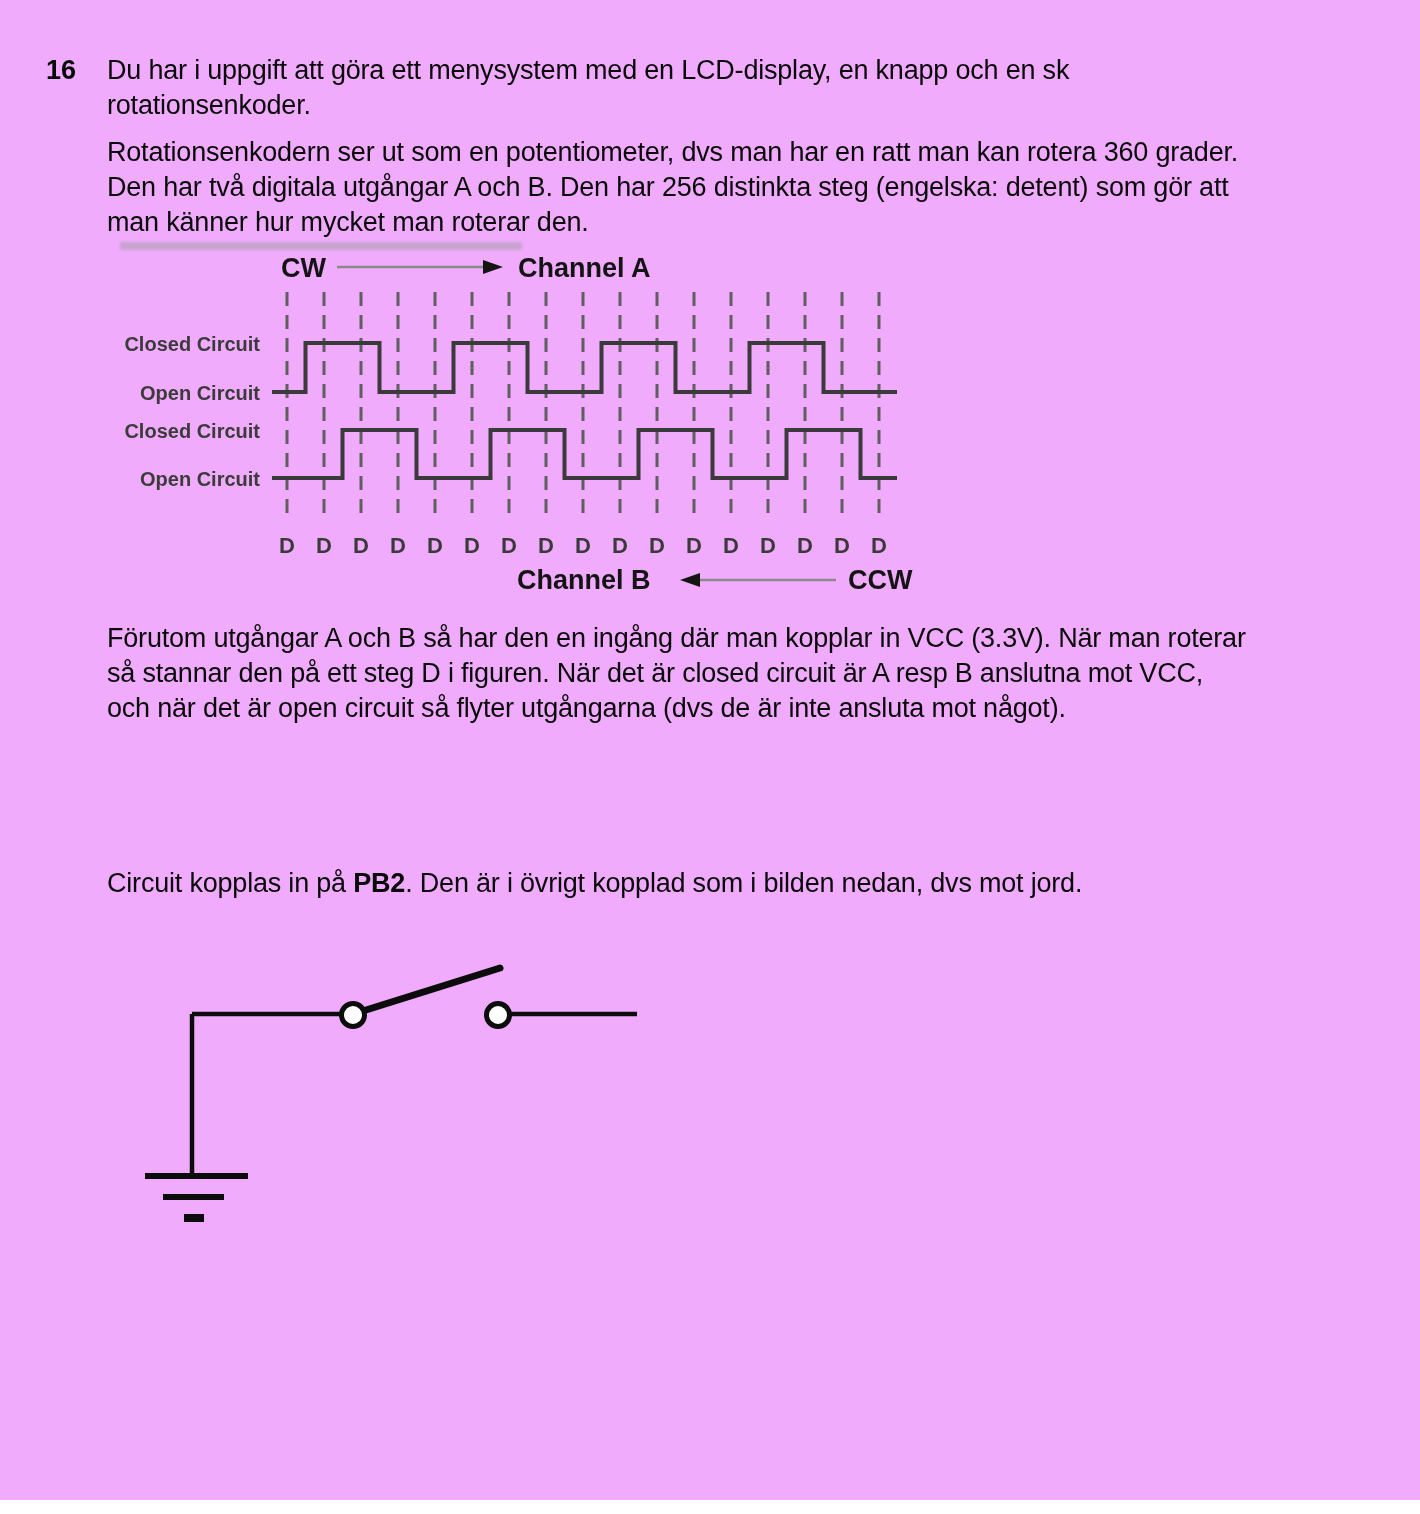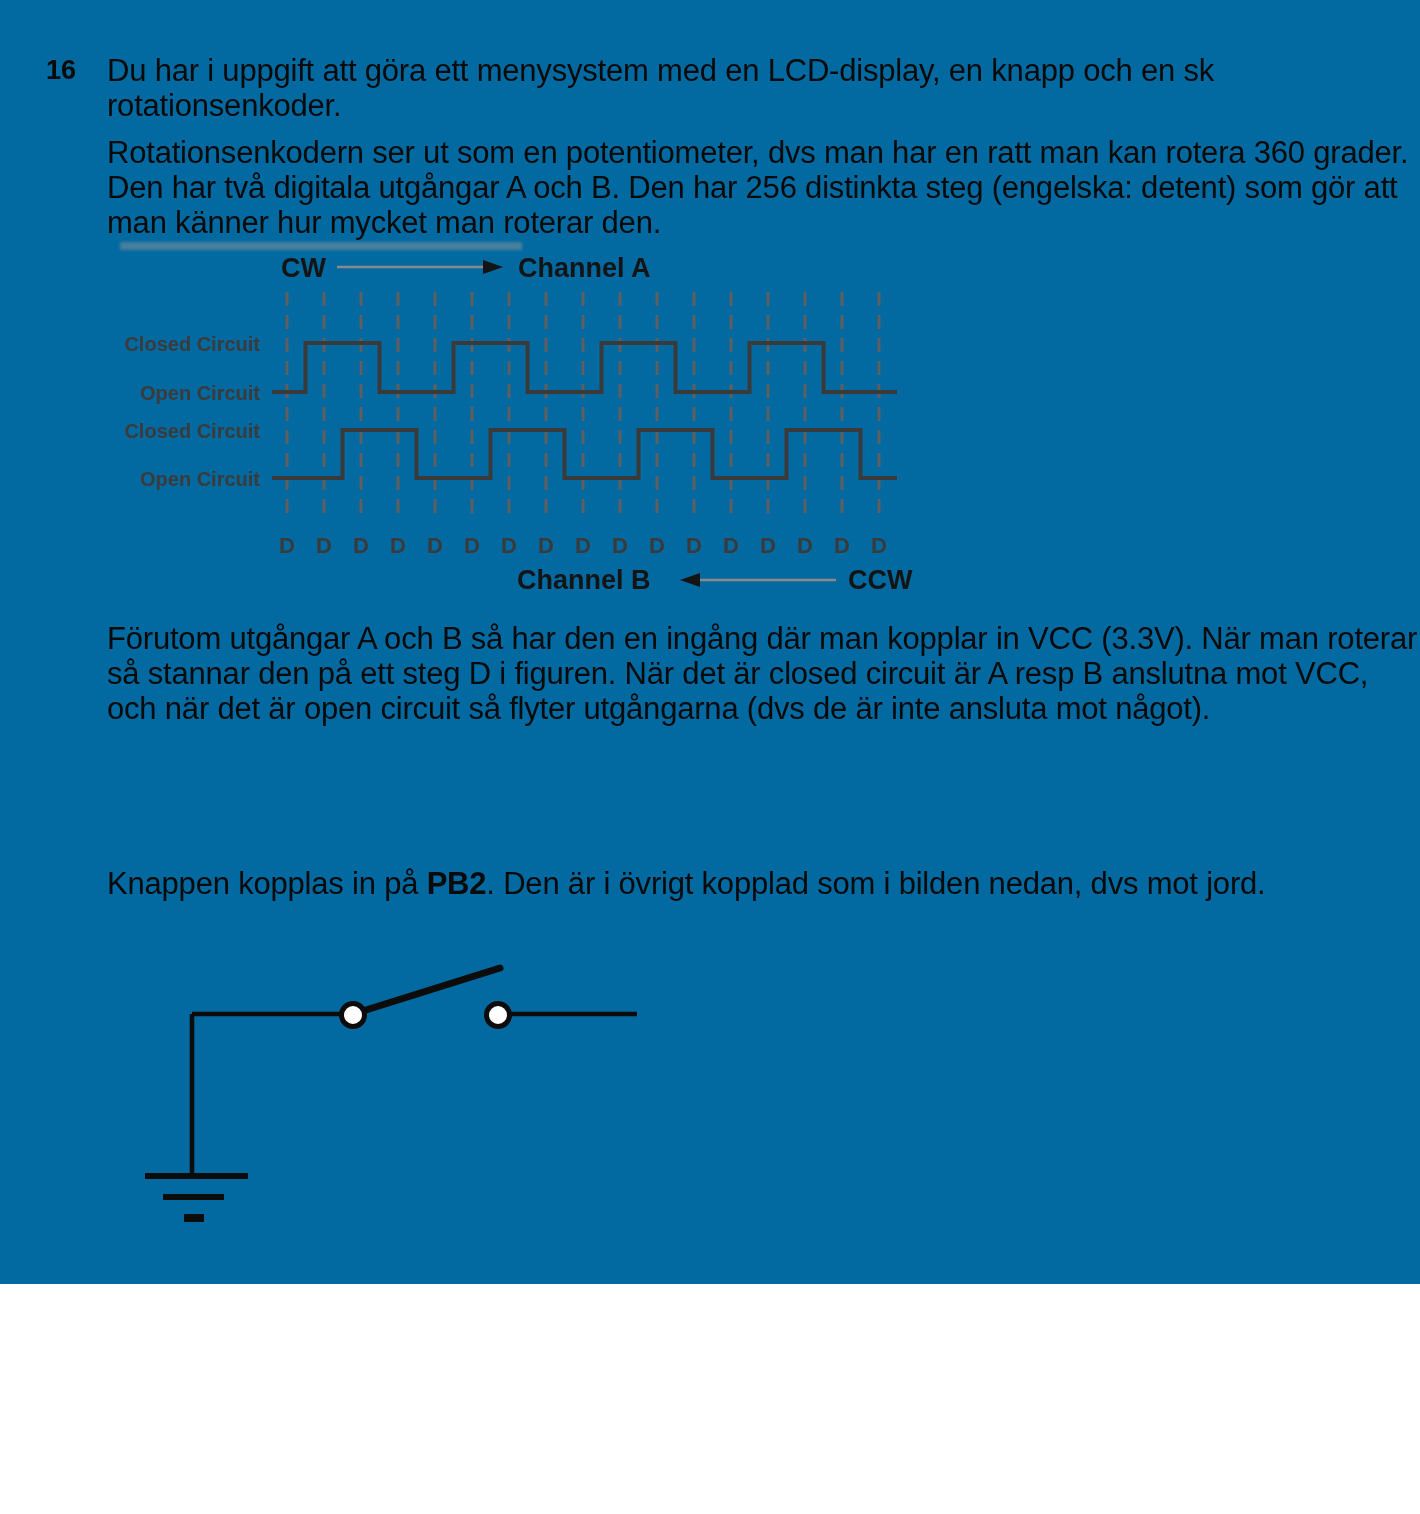--- a/index.html
+++ b/index.html
@@ -1,18 +1,18 @@
 <!DOCTYPE html>
 <html><head>
 <meta charset="utf-8">
 <style>
   html,body{margin:0;padding:0;background:#ffffff;}
-  .page{position:relative;width:1420px;height:1284px;background:#0369a1;
+  .page{position:relative;width:1420px;height:1500px;background:#f0abfc;
         font-family:"Liberation Sans",sans-serif;color:#0a0a0a;overflow:hidden;}
-  .text{position:absolute;font-size:31px;line-height:35px;letter-spacing:-0.2px;
+  .text{position:absolute;font-size:27px;line-height:35px;letter-spacing:-0.2px;
         white-space:pre-line;color:#0a0a0a;}
   .qnum{position:absolute;left:46px;top:53px;font-size:27px;line-height:35px;font-weight:bold;}
   #intro{left:107px;top:53px;}
   #p-encoder{left:107px;top:135px;}
   #p-vcc{left:107px;top:621px;}
   #p-pins{left:107px;top:783px;white-space:pre-wrap;}
   #p-button{left:107px;top:866px;white-space:pre-wrap;}
   #q-a{left:107px;top:1298px;}
   #q-b{left:107px;top:1390px;}
   #encoder-svg{position:absolute;left:100px;top:240px;}
@@ -107,21 +107,21 @@
     <polygon points="600,333 580,340 600,347" class="arrowhead"></polygon>
     <line x1="600" y1="340" x2="736" y2="340" class="arrowline"></line>
     <text x="748" y="349" class="hdr">CCW</text>
   </svg>
 
   <div class="text" id="p-vcc">Förutom utgångar A och B så har den en ingång där man kopplar in VCC (3.3V). När man roterar
 så stannar den på ett steg D i figuren. När det är closed circuit är A resp B anslutna mot VCC,
 och när det är open circuit så flyter utgångarna (dvs de är inte ansluta mot något).</div>
 
 
-  <div class="text" id="p-button"><span>Knappen kopplas in på </span><b>PB2</b><span>. Den är i övrigt kopplad som i bilden nedan, dvs mot jord.</span></div>
+  <div class="text" id="p-button"><span>Circuit kopplas in på </span><b>PB2</b><span>. Den är i övrigt kopplad som i bilden nedan, dvs mot jord.</span></div>
 
   <svg id="switch-svg" width="600" height="300" viewBox="0 0 600 300">
     <path d="M 92 74 H 241" class="wire"></path>
     <path d="M 92 74 V 234" class="wire"></path>
     <g>
       <line x1="45" y1="236" x2="148" y2="236" class="gnd" stroke-width="6"></line>
       <line x1="63" y1="257" x2="124" y2="257" class="gnd" stroke-width="6"></line>
       <line x1="84" y1="278" x2="104" y2="278" class="gnd" stroke-width="8"></line>
     </g>
     <circle cx="253" cy="75" r="11.5" class="term"></circle>

